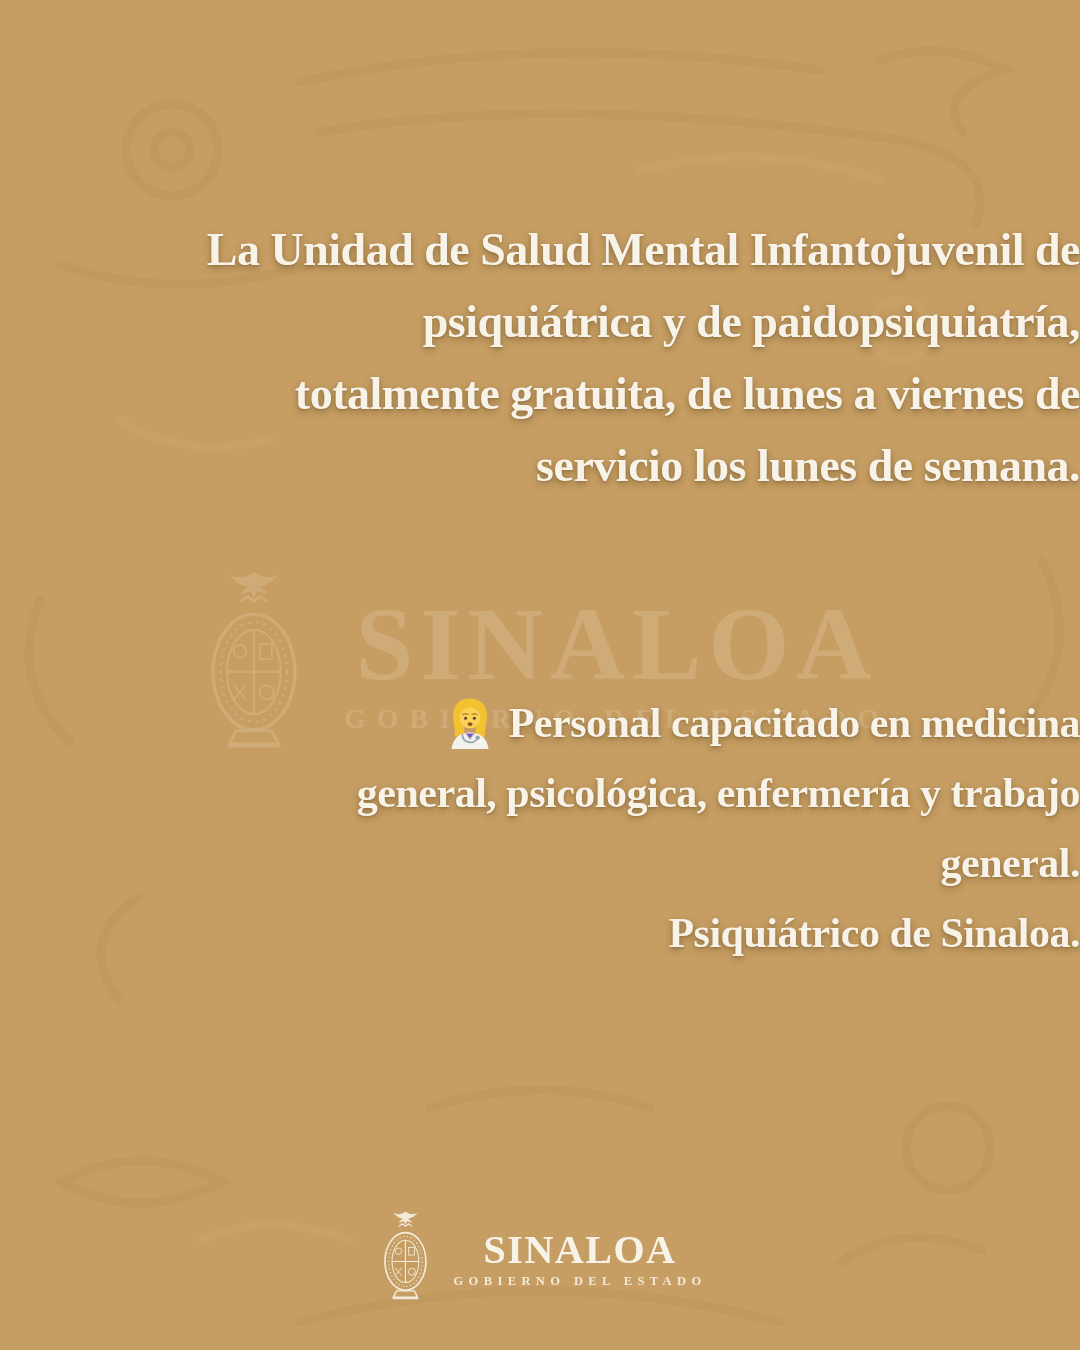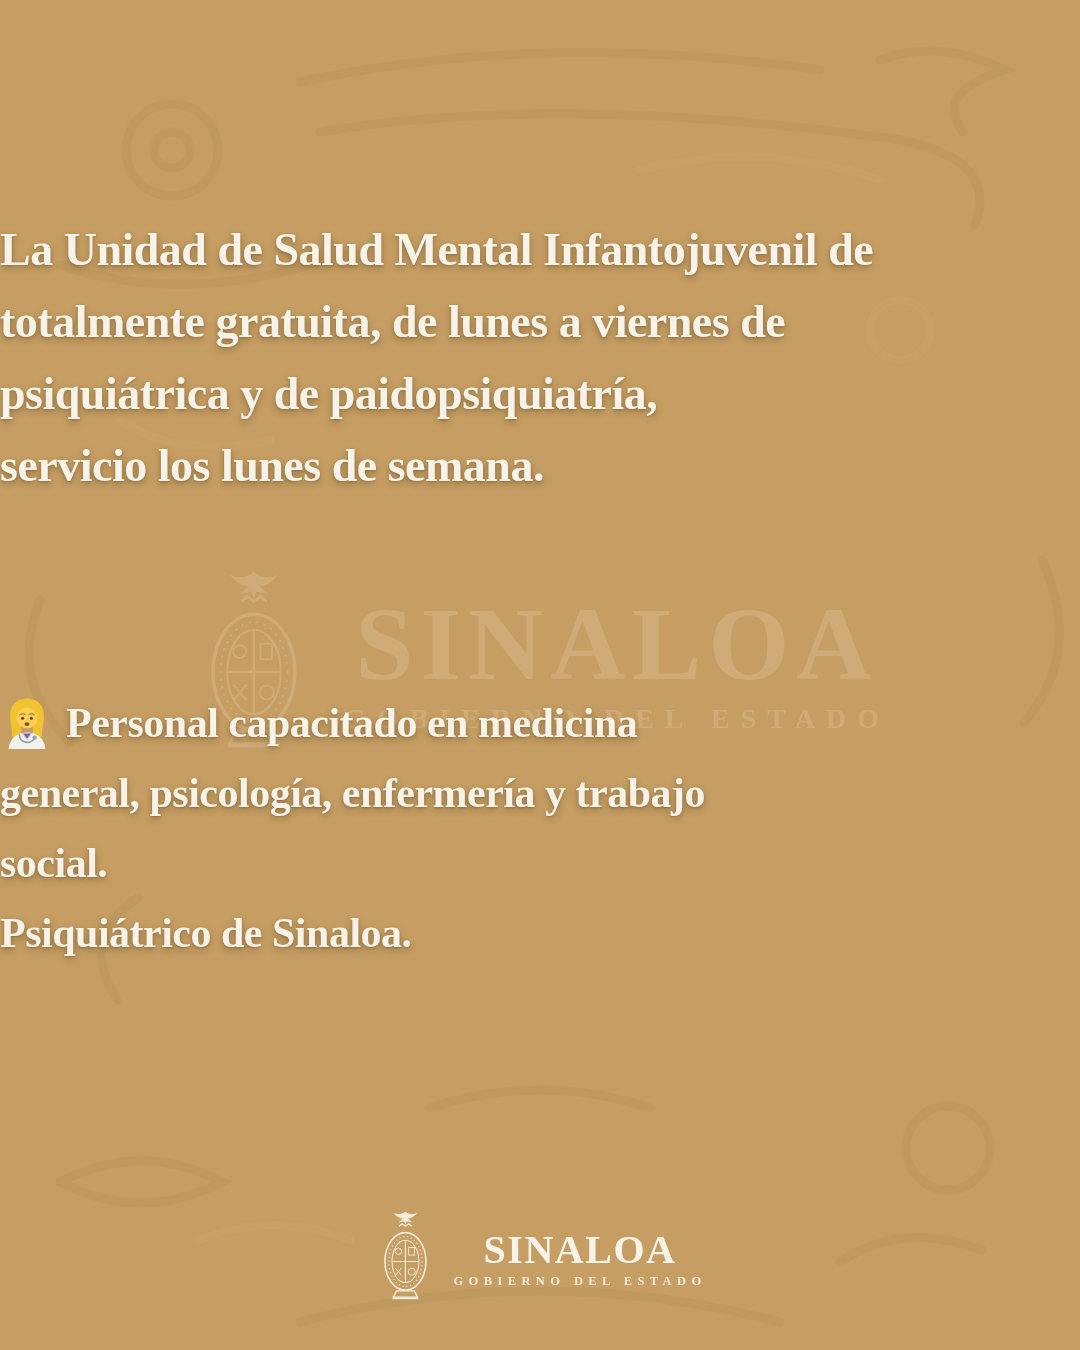--- a/index.html
+++ b/index.html
@@ -4,21 +4,21 @@
 <style>
   html,body{margin:0;padding:0;background:#8a7046;}
   .canvas{
     position:relative;width:1080px;height:1350px;margin:0 auto;
     background:#C69E63;overflow:hidden;
     font-family:"Liberation Serif","DejaVu Serif",serif;
   }
   .bg-pattern{position:absolute;left:0;top:0;z-index:0;}
   
   .textblock{
-    position:absolute;left:0;width:1080px;text-align:left;z-index:3;
+    position:absolute;left:0;width:1080px;text-align:right;z-index:3;
     font-weight:700;color:#F8F3E9;letter-spacing:-0.5px;
     text-shadow:0 3px 7px rgba(80,55,20,0.40), 0 1px 2px rgba(80,55,20,0.25);
   }
   #block1{top:214px;font-size:46px;line-height:72px;}
   #block2{top:688px;font-size:42px;line-height:70px;}
   .line{white-space:nowrap;}
   .emoji{display:inline-block;margin-right:12px;}
   .emoji svg{display:block;}
   .emoji-doctor{vertical-align:-12px;}
   .emoji-pin{vertical-align:-14px;margin-right:8px;}
@@ -100,22 +100,22 @@
       </svg>
     </span>
     <div class="wm-text">
       <div class="wm-title">SINALOA</div>
       <div class="wm-subtitle">GOBIERNO DEL ESTADO</div>
     </div>
   </div>
 
   <div id="block1" class="textblock">
     <div class="line">La Unidad de Salud Mental Infantojuvenil de</div>
+    <div class="line">psiquiátrica y de paidopsiquiatría,</div>
     <div class="line">totalmente gratuita, de lunes a viernes de</div>
-    <div class="line">psiquiátrica y de paidopsiquiatría,</div>
     <div class="line">servicio los lunes de semana.</div>
   </div>
 
   <div id="block2" class="textblock">
     <div class="line">
       <span class="emoji emoji-doctor">
         <svg width="54" height="54" viewBox="0 0 64 64">
           <path d="M32 4 C18 4 11 14 12 27 C12.5 36 15 42 14 49 C19 51 25 49 25 44 L25 30 L39 30 L39 44 C39 49 45 51 50 49 C49 42 51.5 36 52 27 C53 14 46 4 32 4 Z" fill="#F2C230"></path>
           <circle cx="32" cy="27" r="12.5" fill="#FCD053"></circle>
           <path d="M19.5 24 A13 13 0 0 1 44.5 24 L44.5 19 A14.5 14.5 0 0 0 19.5 19 Z" fill="#F2C230"></path>
@@ -125,22 +125,22 @@
           <circle cx="37.2" cy="27.5" r="1.8" fill="#5D4037"></circle>
           <ellipse cx="32" cy="34.5" rx="3" ry="2.2" fill="#8D5524"></ellipse>
           <path d="M10 64 C12 50 21 44.5 32 44.5 C43 44.5 52 50 54 64 Z" fill="#F4F2EC"></path>
           <path d="M26.5 45.5 L32 53 L37.5 45.5 Z" fill="#7E57C2"></path>
           <path d="M26.5 45.5 L32 53 M37.5 45.5 L32 53" stroke="#D8D4C8" stroke-width="1.4" fill="none"></path>
           <path d="M23 47 C23 57 37 59 40 52" stroke="#90A4AE" stroke-width="2" fill="none" stroke-linecap="round"></path>
           <circle cx="41" cy="50.5" r="2.6" fill="#90A4AE"></circle>
         </svg>
       </span><span>Personal capacitado en medicina</span>
     </div>
-    <div class="line">general, psicología, enfermería y trabajo</div>
-    <div class="line">social.</div>
+    <div class="line">general, psicológica, enfermería y trabajo</div>
+    <div class="line">general.</div>
     <div class="line">Psiquiátrico de Sinaloa.</div>
   </div>
 
   <div id="footer-logo">
     <span class="ft-crest">
       <svg width="64" height="98" viewBox="0 0 100 150" fill="none" stroke="#F3EBDA">
         <path d="M50 4 C44 9 37 9 31 6 C37 13 42 15 46 15 L39 21 L48 19 L50 25 L52 19 L61 21 L54 15 C58 15 63 13 69 6 C63 9 56 9 50 4 Z" fill="#F3EBDA" stroke="none"></path>
         <path d="M40 27 l5 -4 5 4 5 -4 5 4" stroke-width="2"></path>
         <ellipse cx="50" cy="82" rx="32" ry="45" stroke-width="2.6"></ellipse>
         <ellipse cx="50" cy="82" rx="26" ry="39" stroke-width="1.6" stroke-dasharray="2 4"></ellipse>

